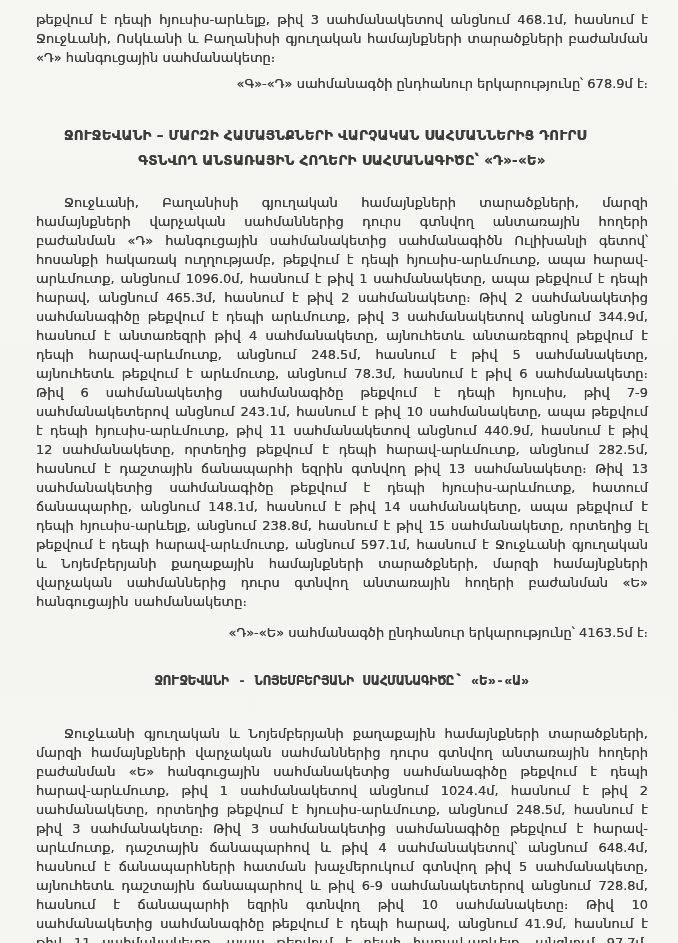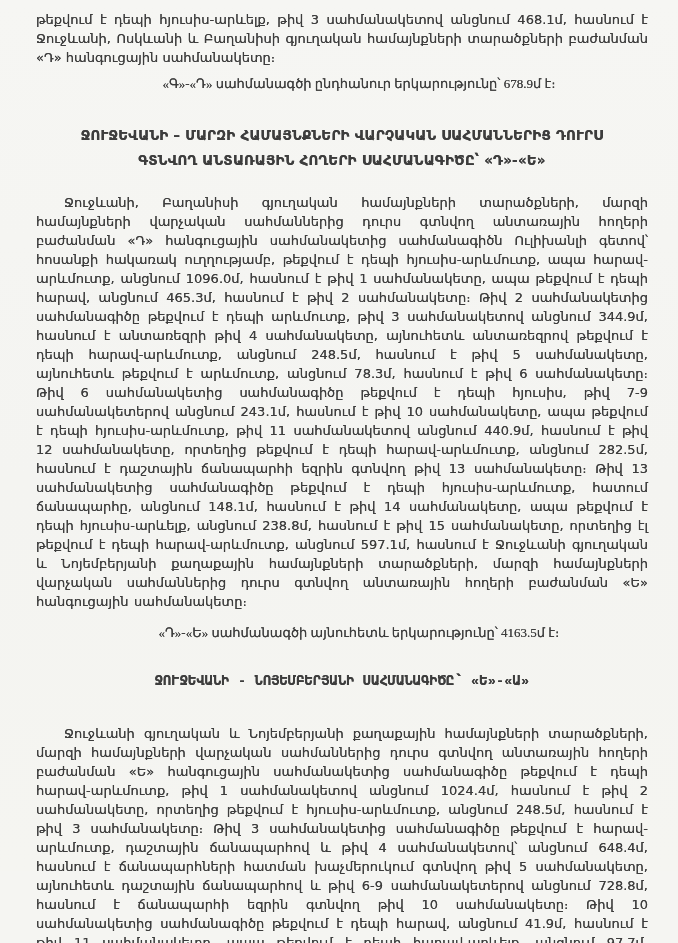--- a/index.html
+++ b/index.html
@@ -24,26 +24,25 @@
     text-shadow: 0 0 0.6px rgba(55,55,55,0.85);
     -webkit-font-smoothing: antialiased;
   }
   p { margin: 0; }
   .para-continuation {
     text-indent: 0;
   }
   .para-total {
     margin-top: 7px;
     text-indent: 34px;
-    text-align: center;
-    font-family: Liberation Serif, serif;
+    text-align: right;
   }
   .section-heading {
     margin-top: 30px;
-    text-align: center;
+    text-align: left;
     font-weight: bold;
     font-size: 13.5px;
     line-height: 25px;
     text-align-last: center;
     padding: 0 28px;
     letter-spacing: 0.2px;
   }
   .section-heading.single {
     margin-top: 27px;
     padding: 0;
@@ -67,19 +66,19 @@
 <div class="scan-page">
 
   <p class="para-continuation">թեքվում է դեպի հյուսիս-արևելք, թիվ 3 սահմանակետով անցնում 468.1մ, հասնում է Ջուջևանի, Ոսկևանի և Բաղանիսի գյուղական համայնքների տարածքների բաժանման «Դ» հանգուցային սահմանակետը։</p>
 
   <p class="para-total">«Գ»-«Դ» սահմանագծի ընդհանուր երկարությունը՝  678.9մ է։</p>
 
   <h2 class="section-heading">ՋՈՒՋԵՎԱՆԻ – ՄԱՐԶԻ ՀԱՄԱՅՆՔՆԵՐԻ ՎԱՐՉԱԿԱՆ ՍԱՀՄԱՆՆԵՐԻՑ ԴՈՒՐՍ ԳՏՆՎՈՂ ԱՆՏԱՌԱՅԻՆ ՀՈՂԵՐԻ ՍԱՀՄԱՆԱԳԻԾԸ՝  «Դ»-«Ե»</h2>
 
   <p class="para-body">Ջուջևանի, Բաղանիսի գյուղական համայնքների տարածքների, մարզի համայնքների վարչական սահմաններից դուրս գտնվող անտառային հողերի բաժանման «Դ» հանգուցային սահմանակետից սահմանագիծն Ուլիխանլի գետով՝ հոսանքի հակառակ ուղղությամբ, թեքվում է դեպի հյուսիս-արևմուտք, ապա հարավ-արևմուտք, անցնում 1096.0մ, հասնում է թիվ 1 սահմանակետը, ապա թեքվում է դեպի հարավ, անցնում 465.3մ, հասնում է թիվ 2 սահմանակետը։ Թիվ 2 սահմանակետից սահմանագիծը թեքվում է դեպի արևմուտք, թիվ 3 սահմանակետով անցնում 344.9մ, հասնում է անտառեզրի թիվ 4 սահմանակետը, այնուհետև անտառեզրով թեքվում է դեպի հարավ-արևմուտք, անցնում 248.5մ, հասնում է թիվ 5 սահմանակետը, այնուհետև թեքվում է արևմուտք, անցնում 78.3մ, հասնում է թիվ 6 սահմանակետը։ Թիվ 6 սահմանակետից սահմանագիծը թեքվում է դեպի հյուսիս, թիվ 7-9 սահմանակետերով անցնում 243.1մ, հասնում է թիվ 10 սահմանակետը, ապա թեքվում է դեպի հյուսիս-արևմուտք, թիվ 11 սահմանակետով անցնում 440.9մ, հասնում է թիվ 12 սահմանակետը, որտեղից թեքվում է դեպի հարավ-արևմուտք, անցնում 282.5մ, հասնում է դաշտային ճանապարհի եզրին գտնվող թիվ 13 սահմանակետը։ Թիվ 13 սահմանակետից սահմանագիծը թեքվում է դեպի հյուսիս-արևմուտք, հատում ճանապարհը, անցնում 148.1մ, հասնում է թիվ 14 սահմանակետը, ապա թեքվում է դեպի հյուսիս-արևելք, անցնում 238.8մ, հասնում է թիվ 15 սահմանակետը, որտեղից էլ թեքվում է դեպի հարավ-արևմուտք, անցնում 597.1մ, հասնում է Ջուջևանի գյուղական և Նոյեմբերյանի քաղաքային համայնքների տարածքների, մարզի համայնքների վարչական սահմաններից դուրս գտնվող անտառային հողերի բաժանման «Ե» հանգուցային սահմանակետը։</p>
 
-  <p class="para-total second">«Դ»-«Ե» սահմանագծի այնուհետև երկարությունը՝  4163.5մ է։</p>
+  <p class="para-total second">«Դ»-«Ե» սահմանագծի ընդհանուր երկարությունը՝  4163.5մ է։</p>
 
   <h2 class="section-heading single">ՋՈՒՋԵՎԱՆԻ - ՆՈՅԵՄԲԵՐՅԱՆԻ ՍԱՀՄԱՆԱԳԻԾԸ՝  «Ե»-«Ա»</h2>
 
   <p class="para-body last">Ջուջևանի գյուղական և Նոյեմբերյանի քաղաքային համայնքների տարածքների, մարզի համայնքների վարչական սահմաններից դուրս գտնվող անտառային հողերի բաժանման «Ե» հանգուցային սահմանակետից սահմանագիծը թեքվում է դեպի հարավ-արևմուտք, թիվ 1 սահմանակետով անցնում 1024.4մ, հասնում է թիվ 2 սահմանակետը, որտեղից թեքվում է հյուսիս-արևմուտք, անցնում 248.5մ, հասնում է թիվ 3 սահմանակետը։ Թիվ 3 սահմանակետից սահմանագիծը թեքվում է հարավ-արևմուտք, դաշտային ճանապարհով և թիվ 4 սահմանակետով՝ անցնում 648.4մ, հասնում է ճանապարհների հատման խաչմերուկում գտնվող թիվ 5 սահմանակետը, այնուհետև դաշտային ճանապարհով և թիվ 6-9 սահմանակետերով անցնում 728.8մ, հասնում է ճանապարհի եզրին գտնվող թիվ 10 սահմանակետը։ Թիվ 10 սահմանակետից սահմանագիծը թեքվում է դեպի հարավ, անցնում 41.9մ, հասնում է թիվ 11 սահմանակետը, ապա թեքվում է դեպի հարավ-արևելք, անցնում 97.7մ, հասնում է թիվ 12 սահմանակետը, այնուհետև թեքվում է հարավ, թիվ 13 սահմանակետով անցնում 505.9մ, հասնում է թիվ 14 սահմանակետը։ Թիվ 14 սահմանակետից սահմանագիծը թեքվում է դեպի հարավ-արևմուտք, անցնում 120.8մ, հասնում է թիվ 15 սահմանակետը, ապա թեքվում է հարավ, անցնում 55.9մ, հասնում է թիվ 16 սահմանակետը, այնուհետև թեքվում է դեպի հարավ արևմուտք, անցնում 95.5մ, հասնում</p>
 
 </div>
 
 </body></html>

